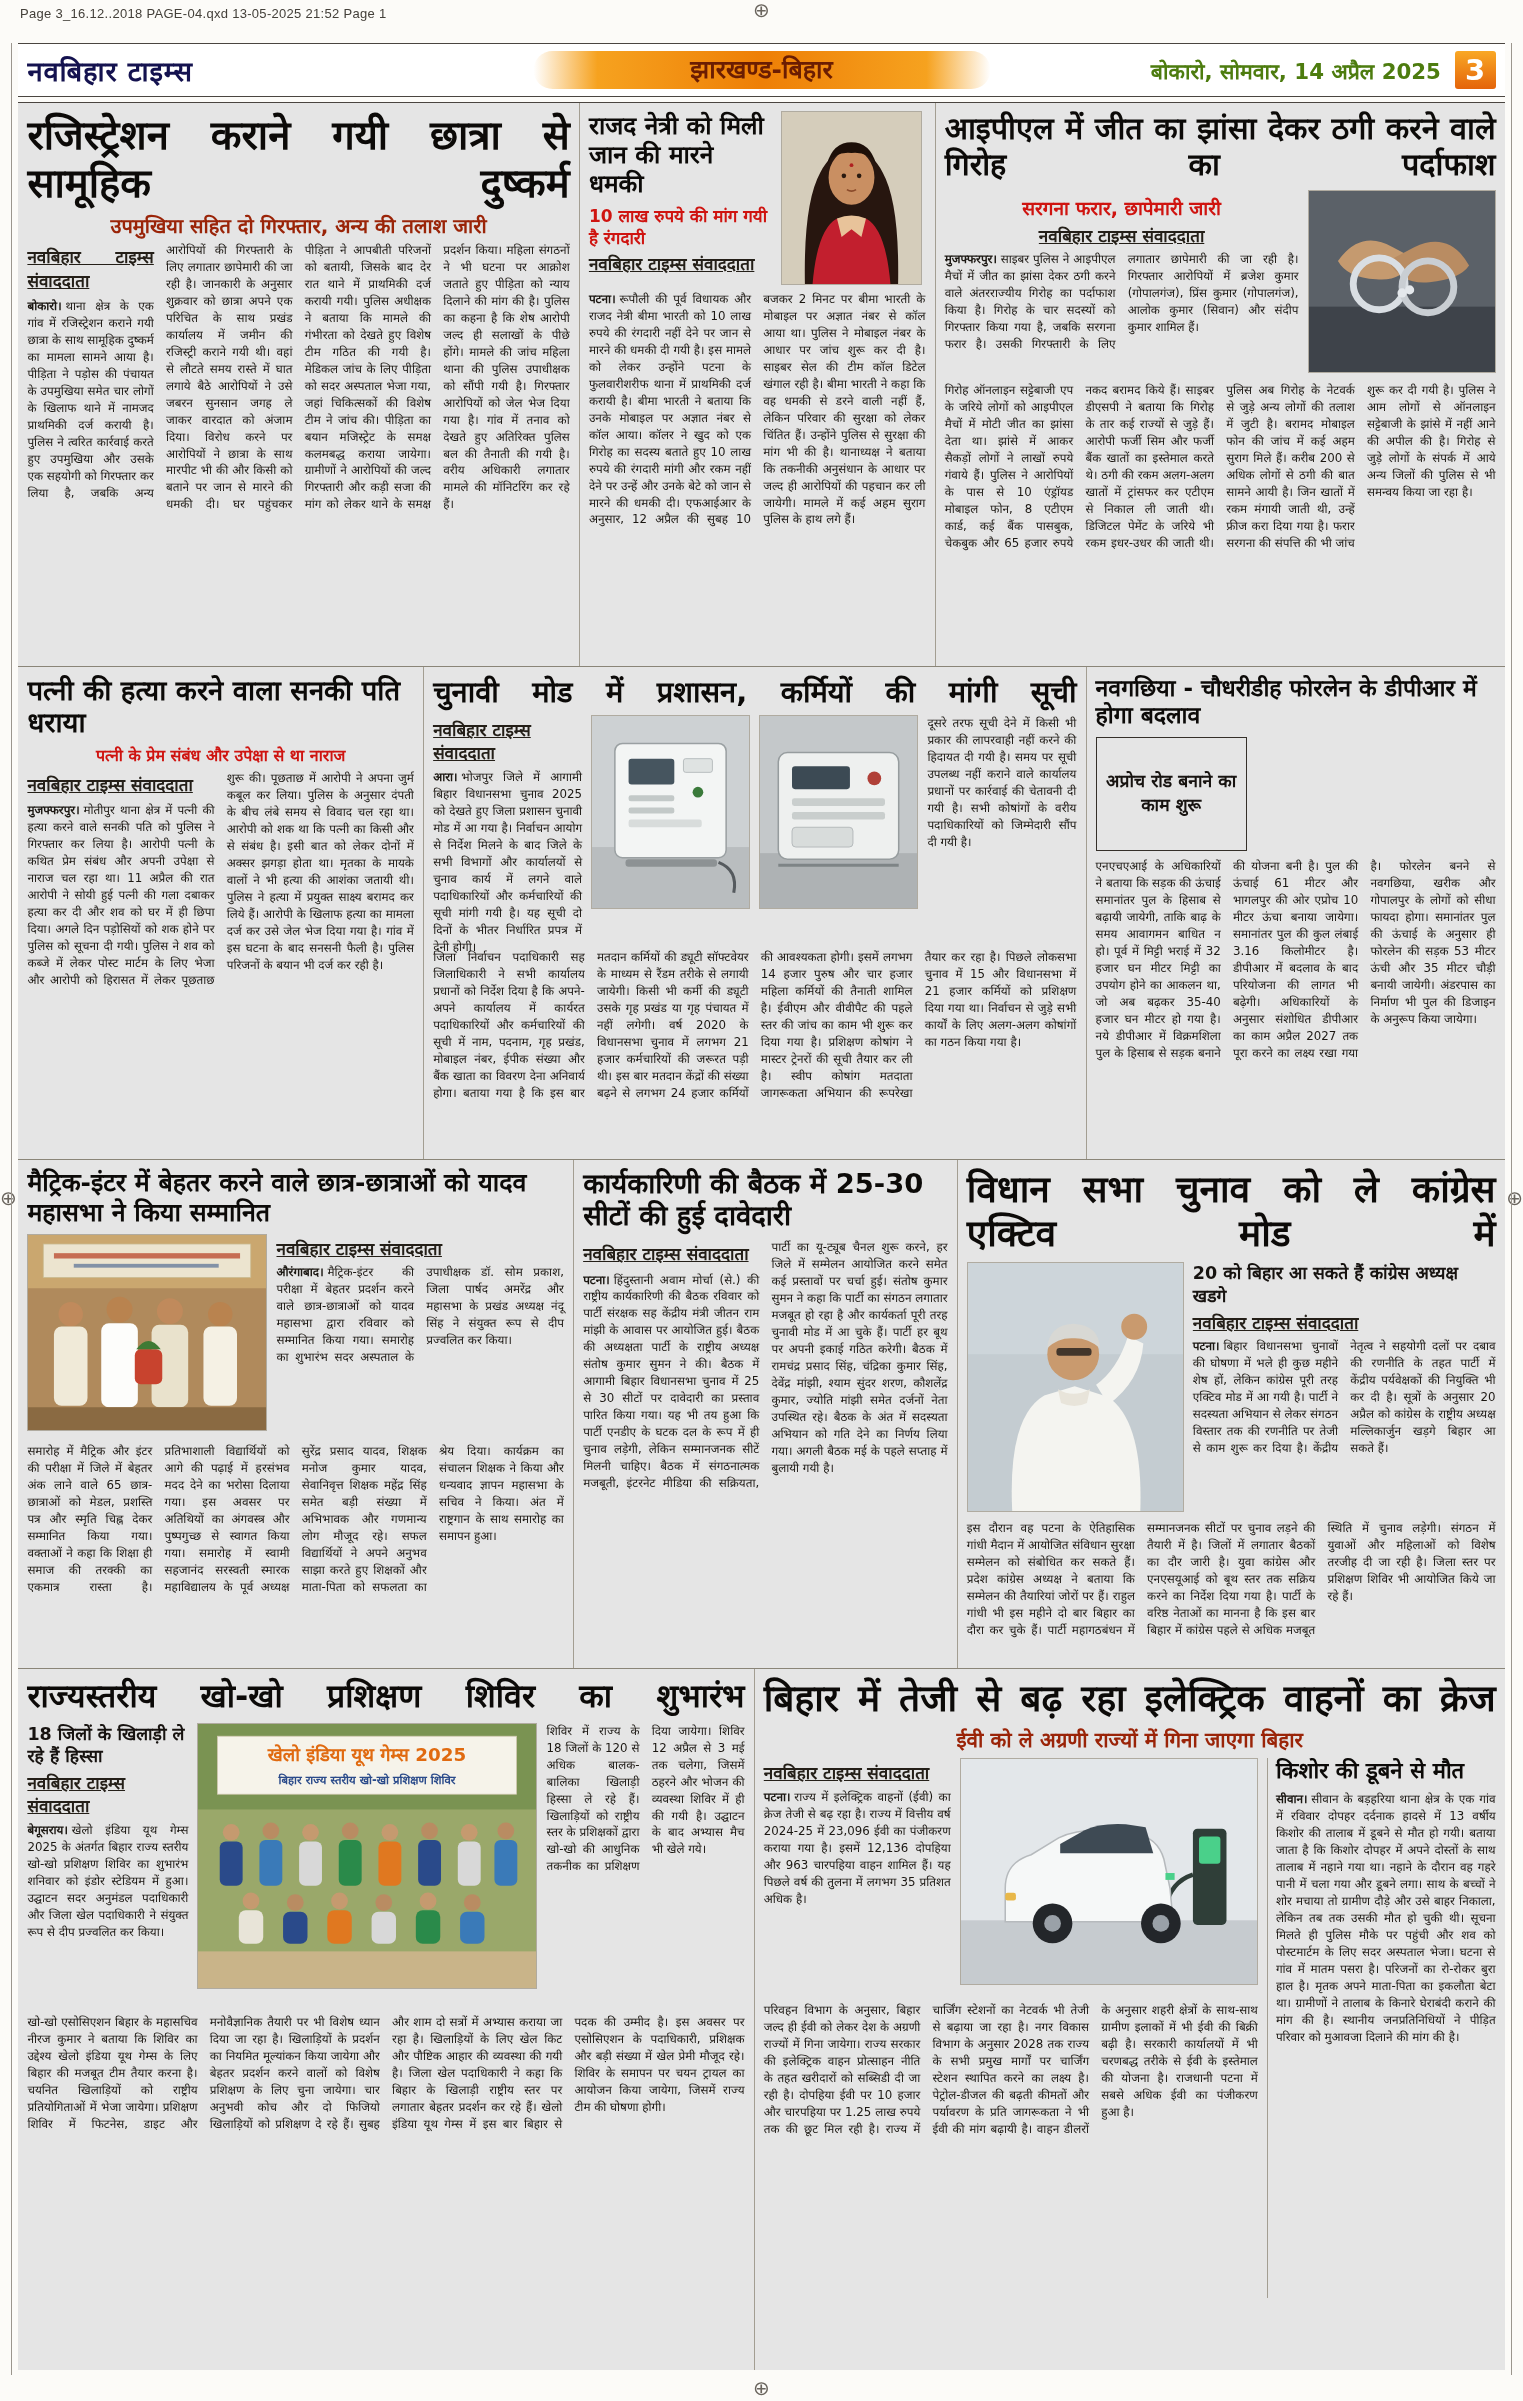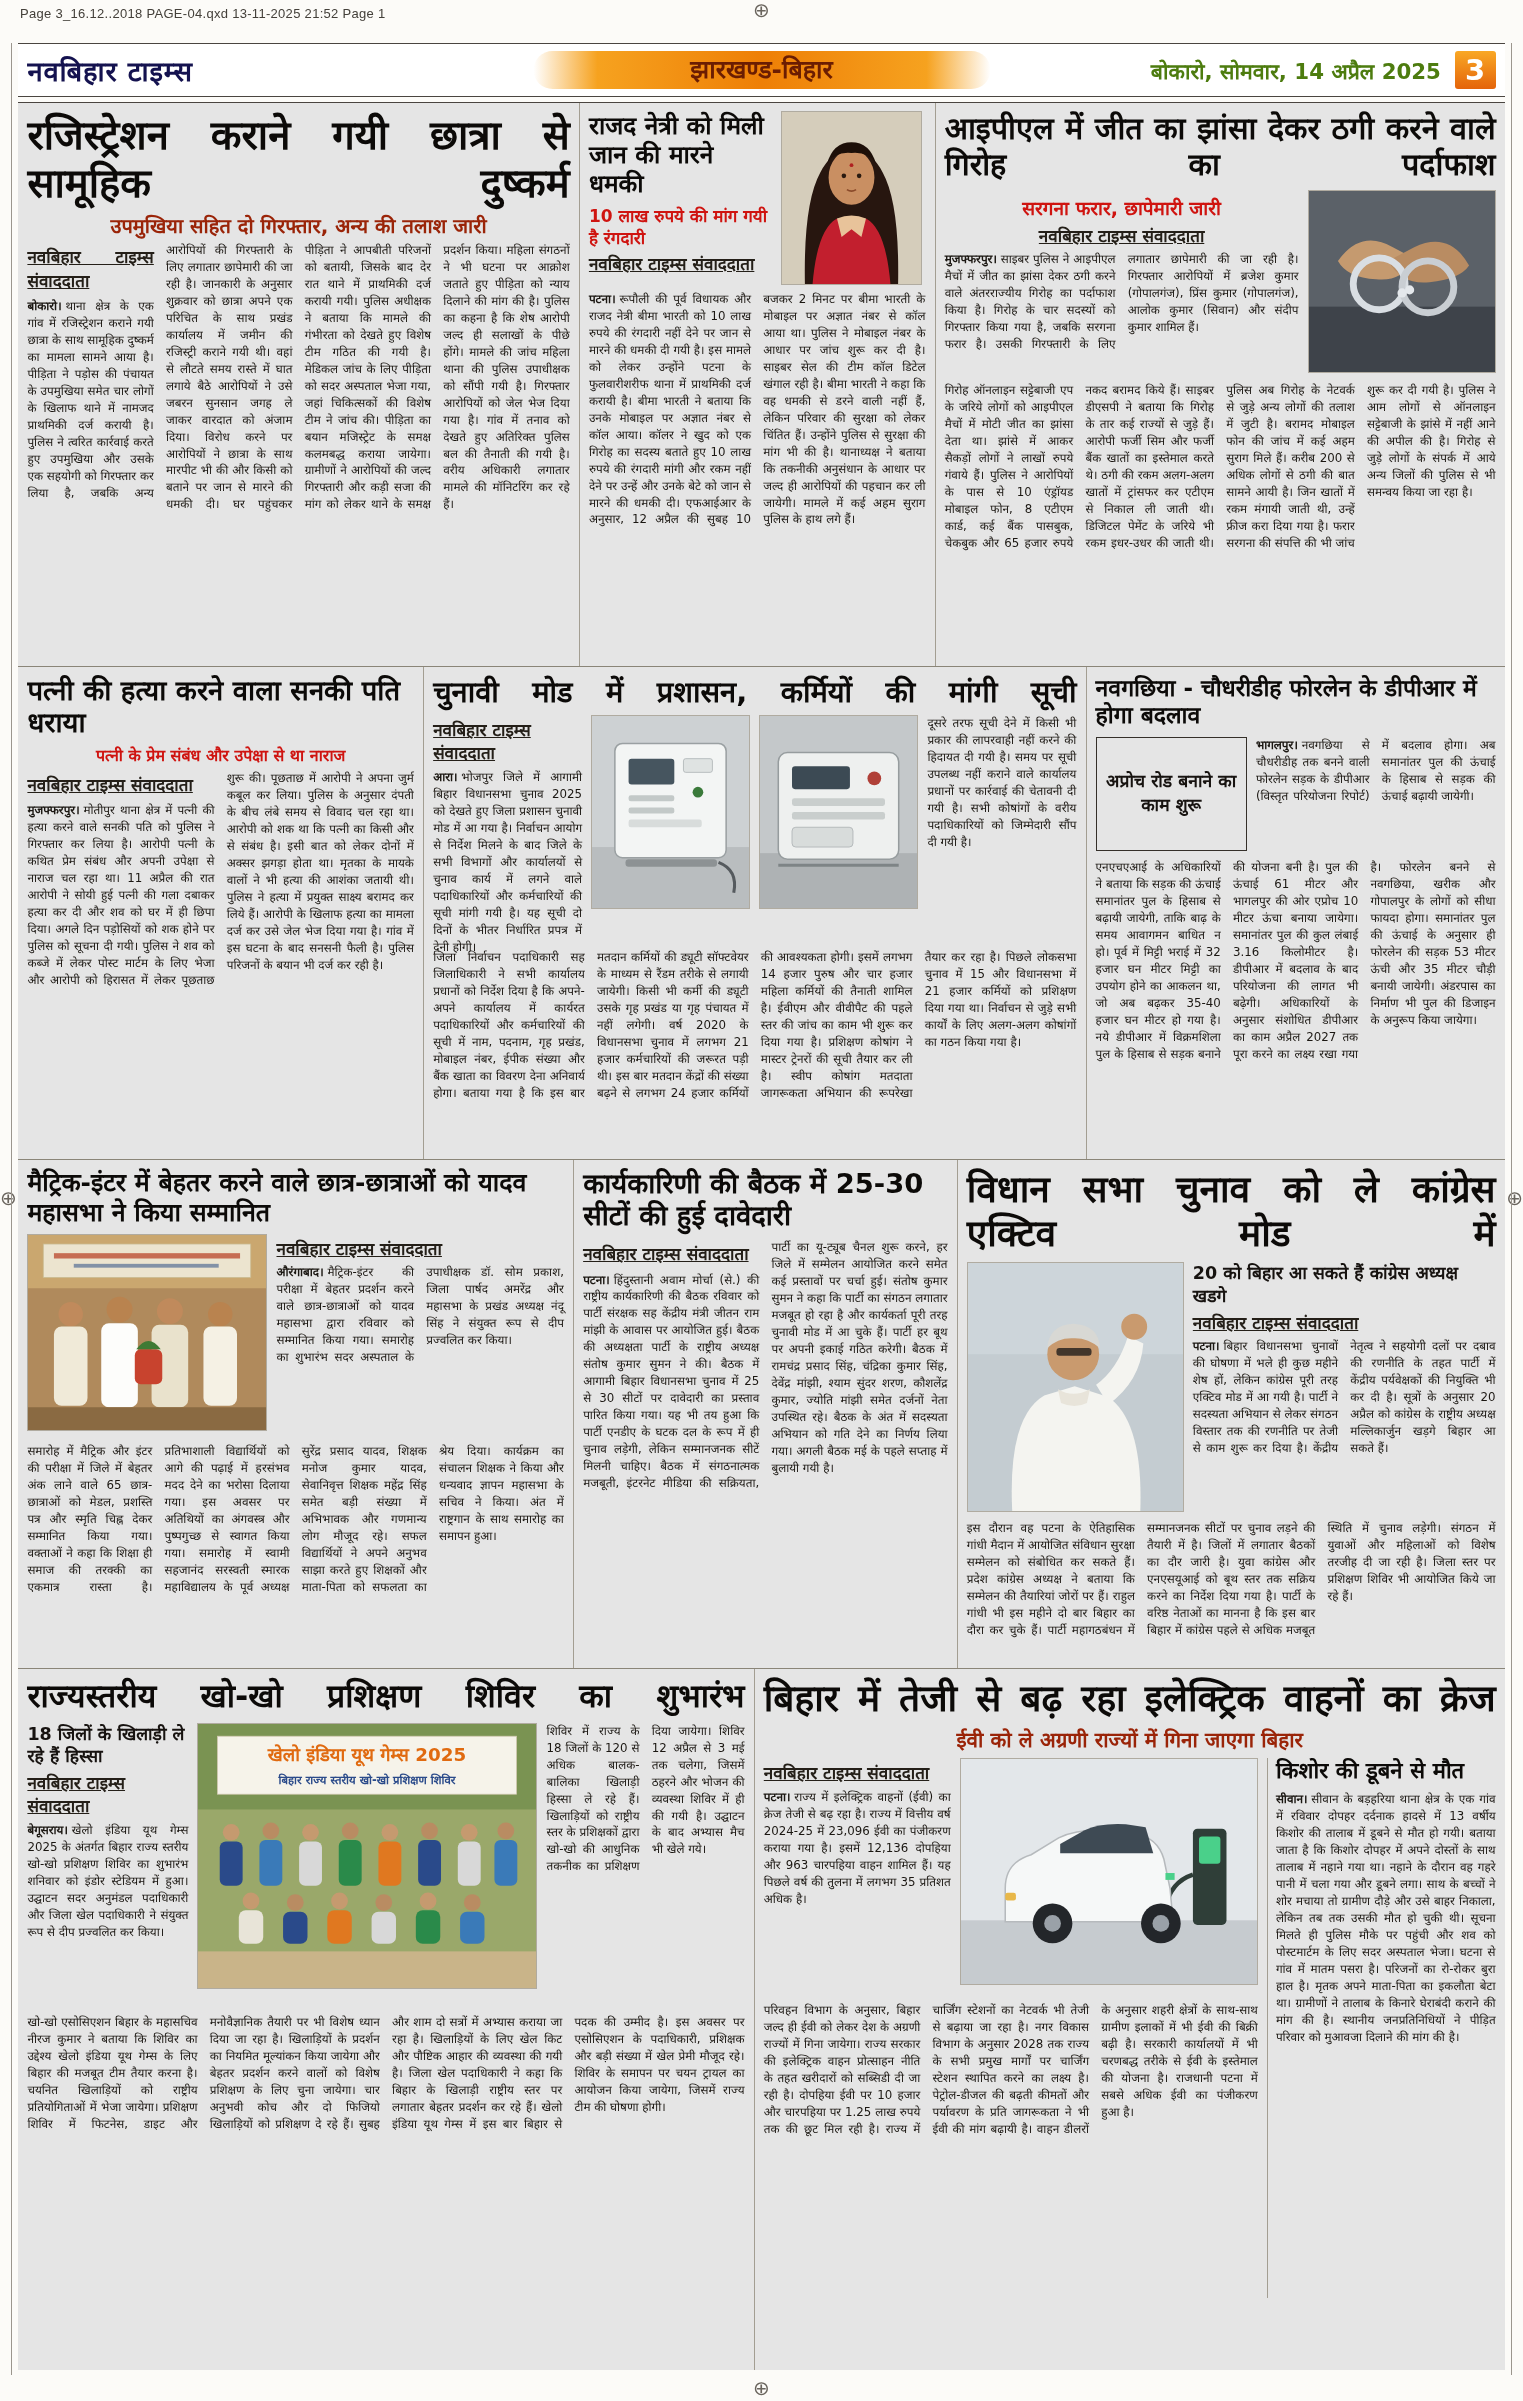--- a/index.html
+++ b/index.html
@@ -55,21 +55,21 @@
   .photo{position:relative;overflow:hidden;background:#d8d5cf;border:0.8px solid #b0aba0;flex:none}
   .photo svg{display:block;width:100%;height:100%}
   .boxhead{border:1.5px solid #35302a;font-weight:bold;text-align:center;
        display:flex;align-items:center;justify-content:center;padding:6.1px;line-height:1.35}
   .flexrow{display:flex;gap:9.1px}
 </style>
 </head>
 <body>
 
 <div class="page">
-  <div class="print-line">Page 3_16.12..2018 PAGE-04.qxd  13-11-2025  21:52  Page 1</div>
+  <div class="print-line">Page 3_16.12..2018 PAGE-04.qxd  13-05-2025  21:52  Page 1</div>
   <span class="regmark rm-top">⊕</span>
   <span class="regmark rm-bottom">⊕</span>
   <span class="regmark rm-left">⊕</span>
   <span class="regmark rm-right">⊕</span>
   <div class="frame"></div>
 
   <header class="masthead">
     <div class="paper-name">नवबिहार टाइम्स</div>
     <div class="section-ribbon">
       <span>झारखण्ड-बिहार</span>
@@ -204,23 +204,20 @@
       </div>
       <div class="bodytxt cols4" style="height:219px;margin-top:7.6px">
         <span>जिला निर्वाचन पदाधिकारी सह जिलाधिकारी ने सभी कार्यालय प्रधानों को निर्देश दिया है कि अपने-अपने कार्यालय में कार्यरत पदाधिकारियों और कर्मचारियों की सूची में नाम, पदनाम, गृह प्रखंड, मोबाइल नंबर, ईपीक संख्या और बैंक खाता का विवरण देना अनिवार्य होगा। बताया गया है कि इस बार मतदान कर्मियों की ड्यूटी सॉफ्टवेयर के माध्यम से रैंडम तरीके से लगायी जायेगी। किसी भी कर्मी की ड्यूटी उसके गृह प्रखंड या गृह पंचायत में नहीं लगेगी। वर्ष 2020 के विधानसभा चुनाव में लगभग 21 हजार कर्मचारियों की जरूरत पड़ी थी। इस बार मतदान केंद्रों की संख्या बढ़ने से लगभग 24 हजार कर्मियों की आवश्यकता होगी। इसमें लगभग 14 हजार पुरुष और चार हजार महिला कर्मियों की तैनाती शामिल है। ईवीएम और वीवीपैट की पहले स्तर की जांच का काम भी शुरू कर दिया गया है। प्रशिक्षण कोषांग ने मास्टर ट्रेनरों की सूची तैयार कर ली है। स्वीप कोषांग मतदाता जागरूकता अभियान की रूपरेखा तैयार कर रहा है। पिछले लोकसभा चुनाव में 15 और विधानसभा में 21 हजार कर्मियों को प्रशिक्षण दिया गया था। निर्वाचन से जुड़े सभी कार्यों के लिए अलग-अलग कोषांगों का गठन किया गया है।</span>
       </div>
     </article>
 
     <article class="art w2c">
       <h2 class="hl" style="font-size:23px">नवगछिया - चौधरीडीह फोरलेन के डीपीआर में होगा बदलाव</h2>
       <div class="flexrow" style="margin-top:7.6px">
         <div class="boxhead" style="width:137px;height:99px;font-size:17.5px">अप्रोच रोड बनाने का काम शुरू</div>
-        <div class="bodytxt cols2" style="height:114px;flex:1">
-          <b class="dl">भागलपुर।</b><span>नवगछिया से चौधरीडीह तक बनने वाली फोरलेन सड़क के डीपीआर (विस्तृत परियोजना रिपोर्ट) में बदलाव होगा। अब समानांतर पुल की ऊंचाई के हिसाब से सड़क की ऊंचाई बढ़ायी जायेगी।</span>
-        </div>
       </div>
       <div class="bodytxt cols3" style="height:289px;margin-top:7.6px">
         <span>एनएचएआई के अधिकारियों ने बताया कि सड़क की ऊंचाई समानांतर पुल के हिसाब से बढ़ायी जायेगी, ताकि बाढ़ के समय आवागमन बाधित न हो। पूर्व में मिट्टी भराई में 32 हजार घन मीटर मिट्टी का उपयोग होने का आकलन था, जो अब बढ़कर 35-40 हजार घन मीटर हो गया है। नये डीपीआर में विक्रमशिला पुल के हिसाब से सड़क बनाने की योजना बनी है। पुल की ऊंचाई 61 मीटर और भागलपुर की ओर एप्रोच 10 मीटर ऊंचा बनाया जायेगा। समानांतर पुल की कुल लंबाई 3.16 किलोमीटर है। डीपीआर में बदलाव के बाद परियोजना की लागत भी बढ़ेगी। अधिकारियों के अनुसार संशोधित डीपीआर का काम अप्रैल 2027 तक पूरा करने का लक्ष्य रखा गया है। फोरलेन बनने से नवगछिया, खरीक और गोपालपुर के लोगों को सीधा फायदा होगा। समानांतर पुल की ऊंचाई के अनुसार ही फोरलेन की सड़क 53 मीटर ऊंची और 35 मीटर चौड़ी बनायी जायेगी। अंडरपास का निर्माण भी पुल की डिजाइन के अनुरूप किया जायेगा।</span>
       </div>
     </article>
   </section>
 
   <section class="row row3">
 
     <article class="art w3a">

